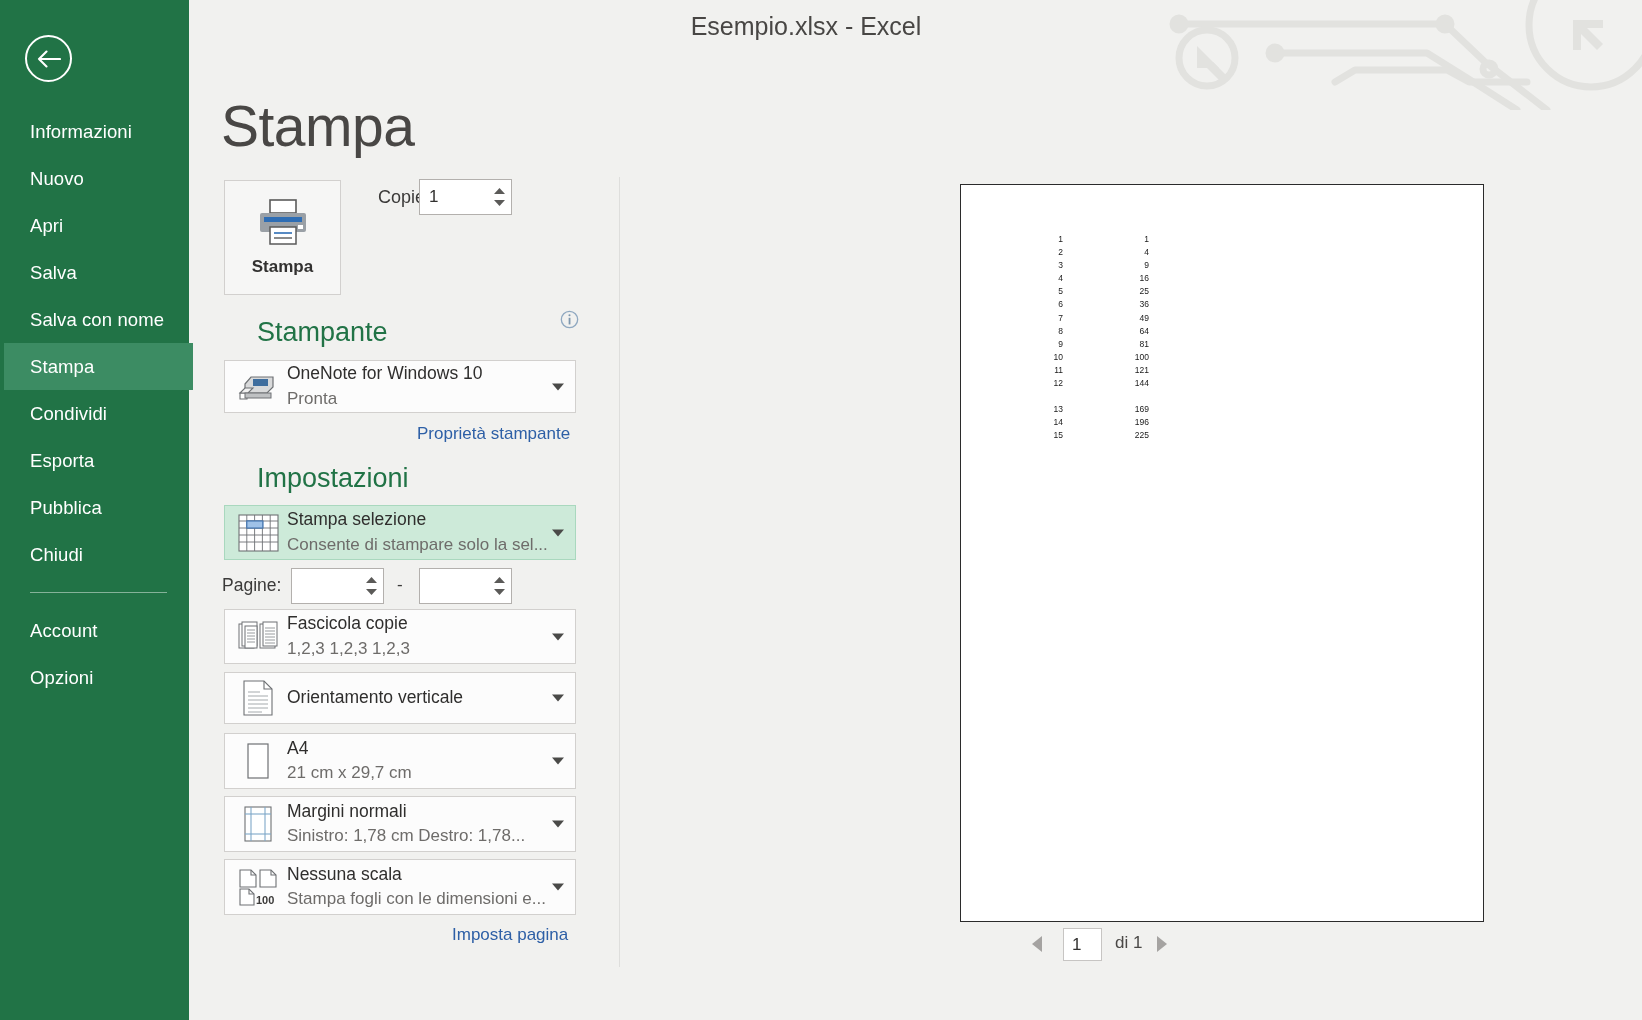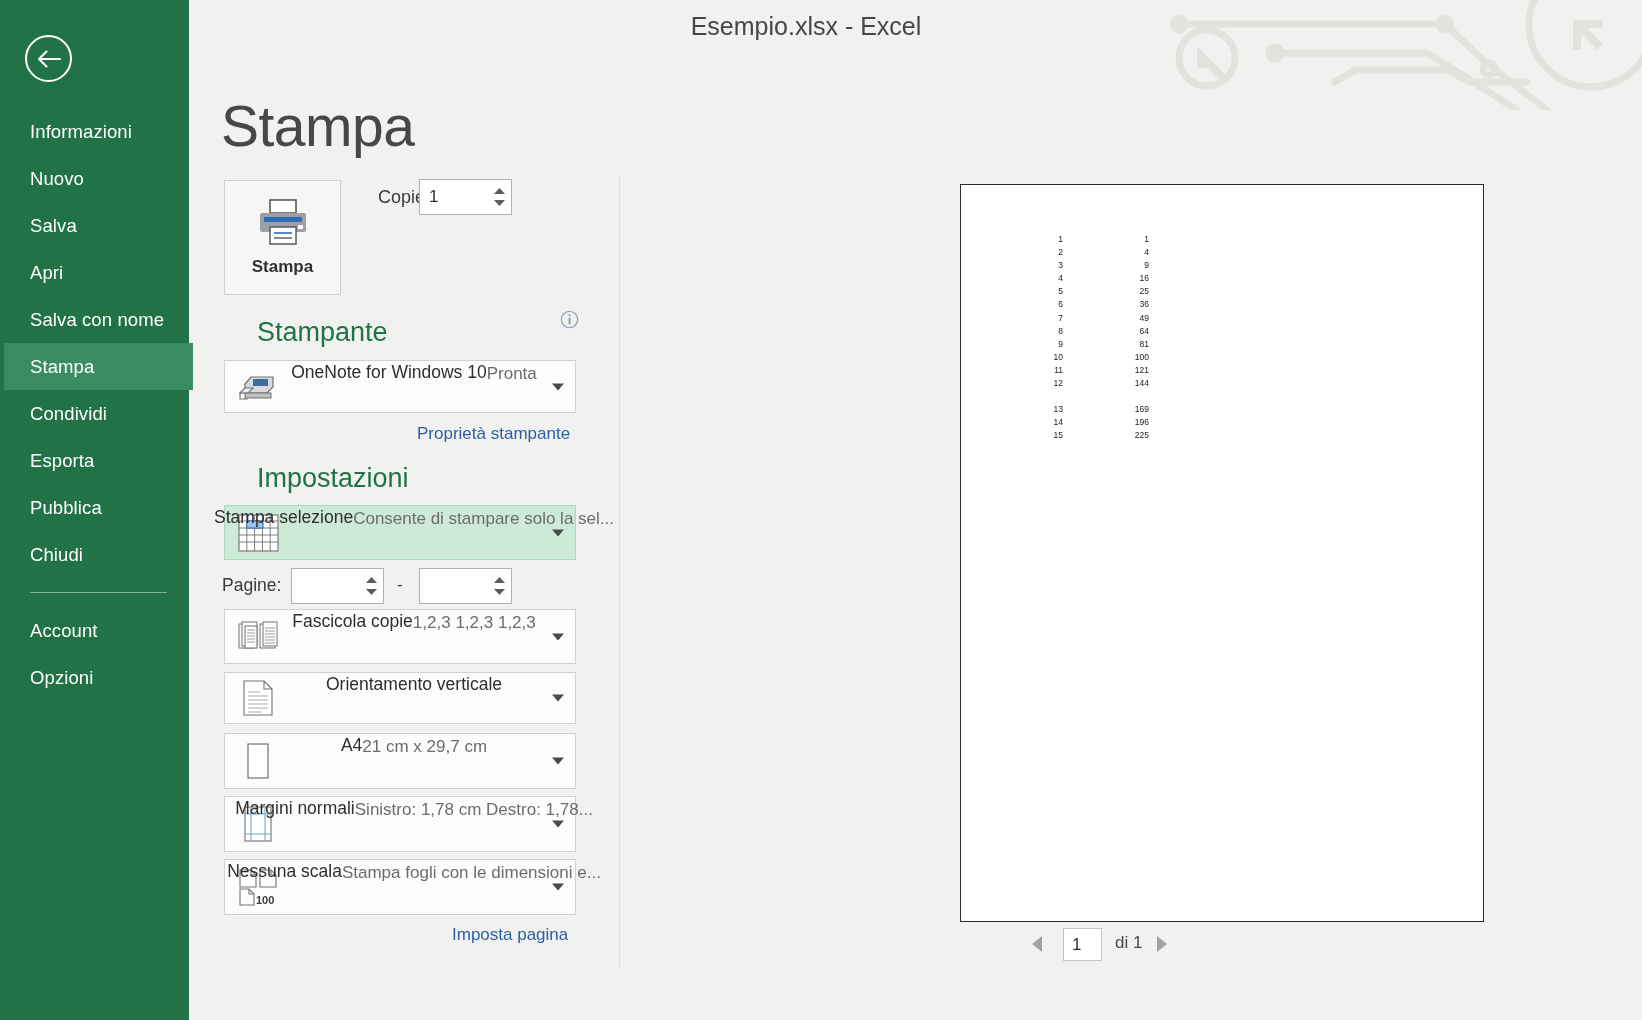--- a/index.html
+++ b/index.html
@@ -107,21 +107,21 @@
     width: 352px;
     border: 1px solid #D2D0CE; background: #FCFCFC;
     cursor: pointer;
   }
   .combo.sel { background: #CDEAD9; border-color: #A9D8BE; }
   .combo .ico {
     position: absolute; left: 12px; top: 50%; transform: translateY(-50%);
     width: 42px; display: flex; align-items: center; justify-content: center;
   }
   .combo .txt { position: absolute; left: 62px; right: 34px; top: 0; bottom: 0;
-    display: flex; flex-direction: row; justify-content: center; }
+    display: flex; flex-direction: column; justify-content: center; }
   .combo .t1 { font-size: 17.5px; color: #2F2E2D; line-height: 1.35; white-space: nowrap; }
   .combo .t2 { font-size: 17px; color: #6E6C6A; line-height: 1.35; margin-top: 2px; white-space: nowrap; }
   .combo .caret {
     position: absolute; right: 11px; top: 50%; transform: translateY(-50%);
     width: 0; height: 0; border-left: 6px solid transparent;
     border-right: 6px solid transparent; border-top: 7px solid #4A4A48;
   }
 
   .link {
     position: absolute; color: #2D5FA6; font-size: 17px;
@@ -176,22 +176,22 @@
   <div class="sidebar">
     <div class="back-btn">
       <svg width="24" height="18" viewBox="0 0 24 18">
         <path d="M9.5 1.5 L2 9 L9.5 16.5 M2 9 L23 9" fill="none" stroke="#ffffff" stroke-width="2.1" stroke-linecap="round" stroke-linejoin="round"></path>
       </svg>
     </div>
 
     <div class="nav">
       <div class="nav-item"><span>Informazioni</span></div>
       <div class="nav-item"><span>Nuovo</span></div>
+      <div class="nav-item"><span>Apri</span></div>
       <div class="nav-item"><span>Salva</span></div>
-      <div class="nav-item"><span>Apri</span></div>
       <div class="nav-item"><span>Salva con nome</span></div>
       <div class="nav-item active"><span>Stampa</span></div>
       <div class="nav-item"><span>Condividi</span></div>
       <div class="nav-item"><span>Esporta</span></div>
       <div class="nav-item"><span>Pubblica</span></div>
       <div class="nav-item"><span>Chiudi</span></div>
       <div class="nav-sep"></div>
       <div class="nav-item"><span>Account</span></div>
       <div class="nav-item"><span>Opzioni</span></div>
     </div>

